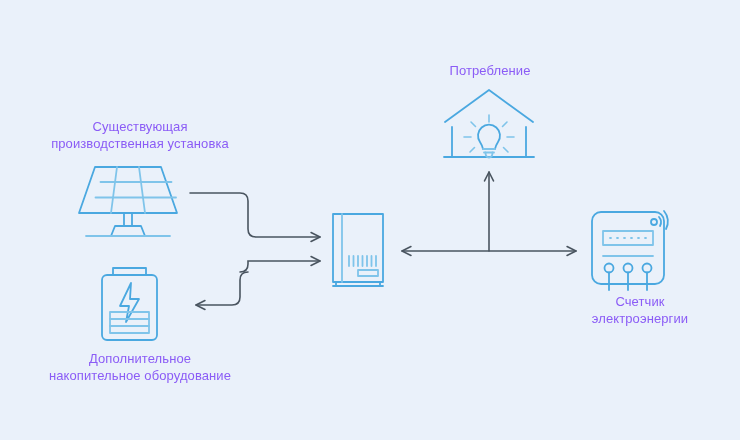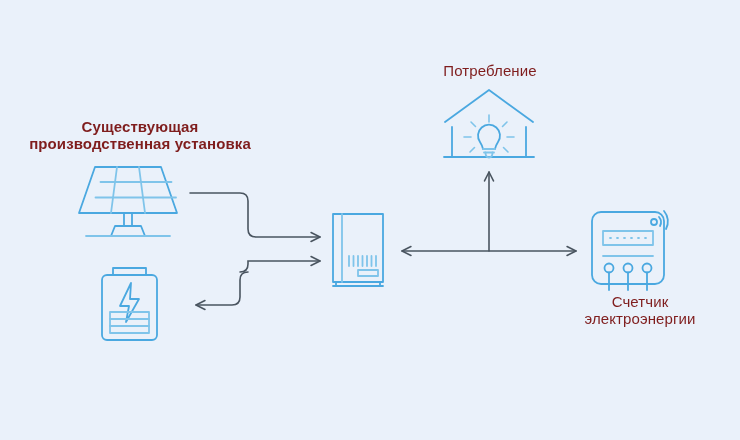--- a/index.html
+++ b/index.html
@@ -24,27 +24,27 @@
     position: absolute;
     left: 0;
     top: 0;
     width: 740px;
     height: 440px;
     display: block;
   }
   .node-label {
     position: absolute;
     text-align: center;
-    color: #7f1d1d;
-    font-size: 15px;
+    color: #8b5cf6;
+    font-size: 13px;
     line-height: 17px;
     white-space: pre-line;
     letter-spacing: 0.1px;
   }
-  #label-solar   { left: 10px;  top: 118px; width: 260px; font-weight: bold; }
+  #label-solar   { left: 10px;  top: 118px; width: 260px; }
   #label-battery { left: 5px;   top: 350px; width: 270px; }
   #label-inverter{ left: 295px; top: 295px; width: 130px; }
   #label-house   { left: 420px; top: 62px;  width: 140px; }
   #label-meter   { left: 560px; top: 293px; width: 160px; }
 </style>
 </head>
 <body>
 
 <div id="diagram-root">
 
@@ -168,20 +168,22 @@
     <path d="M 248 272 Q 240 272 240 280 L 240 297 Q 240 305 232 305 L 196 305" fill="none" stroke="#4a5560" stroke-width="1.6" stroke-linecap="round" marker-end="url(#arrowhead)"></path>
 
     <path d="M 402 251 L 576 251" fill="none" stroke="#4a5560" stroke-width="1.6" stroke-linecap="round" marker-start="url(#arrowhead)" marker-end="url(#arrowhead)"></path>
 
     <path d="M 489 251 L 489 172" fill="none" stroke="#4a5560" stroke-width="1.6" stroke-linecap="round" marker-end="url(#arrowhead)"></path>
   </svg>
 
   <div class="node-label" id="label-solar">Существующая
 производственная установка</div>
 
+  <div class="node-label" id="label-battery">Дополнительное
+накопительное оборудование</div>
 
 
   <div class="node-label" id="label-house">Потребление</div>
 
   <div class="node-label" id="label-meter">Счетчик
 электроэнергии</div>
 
 </div>
 
 </body></html>

